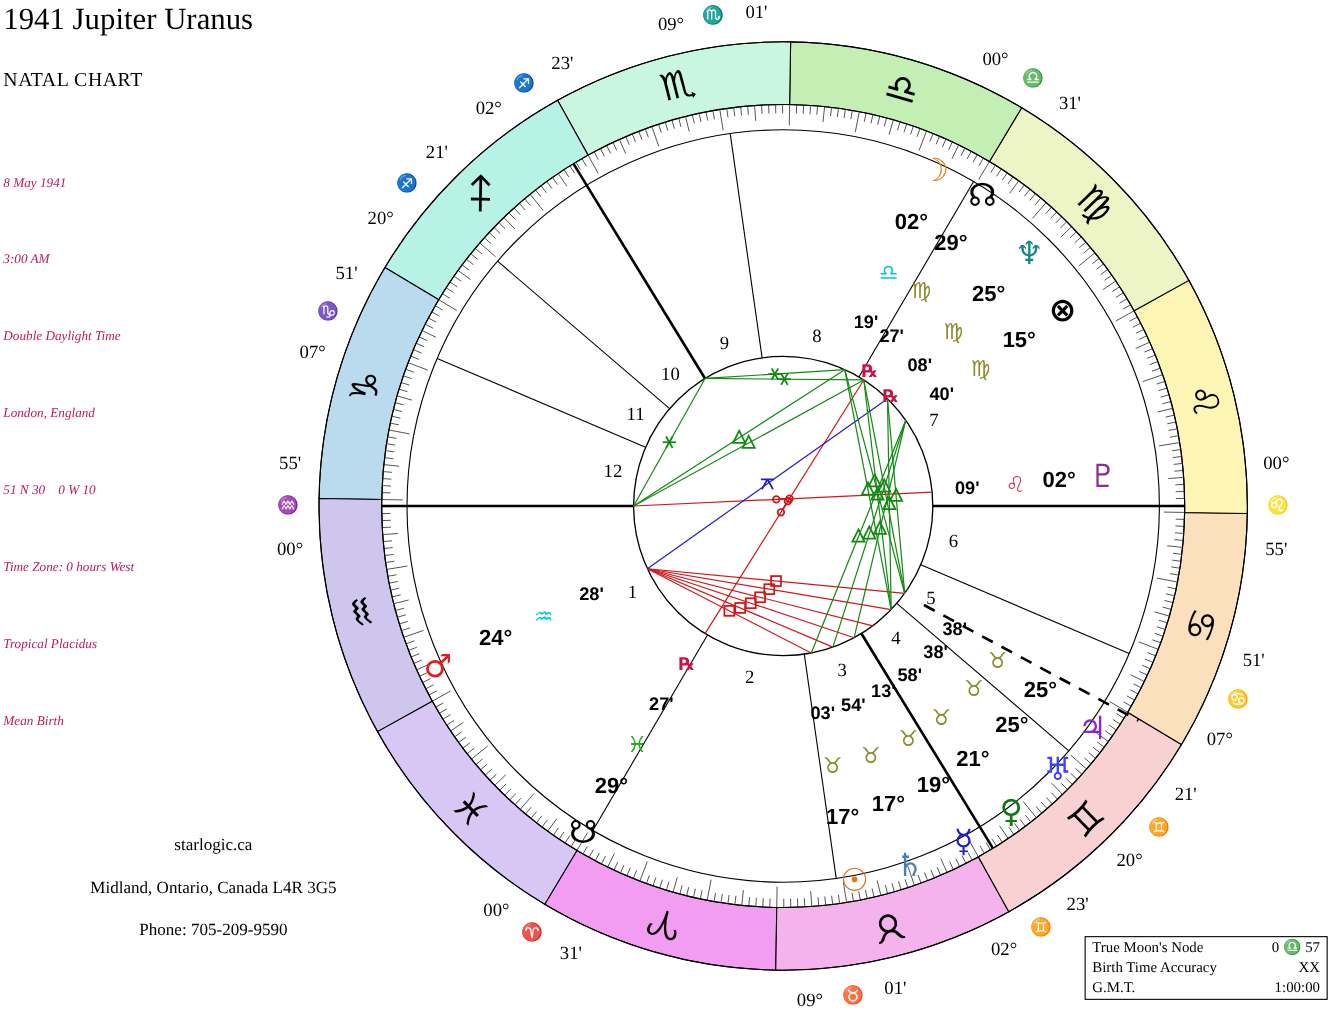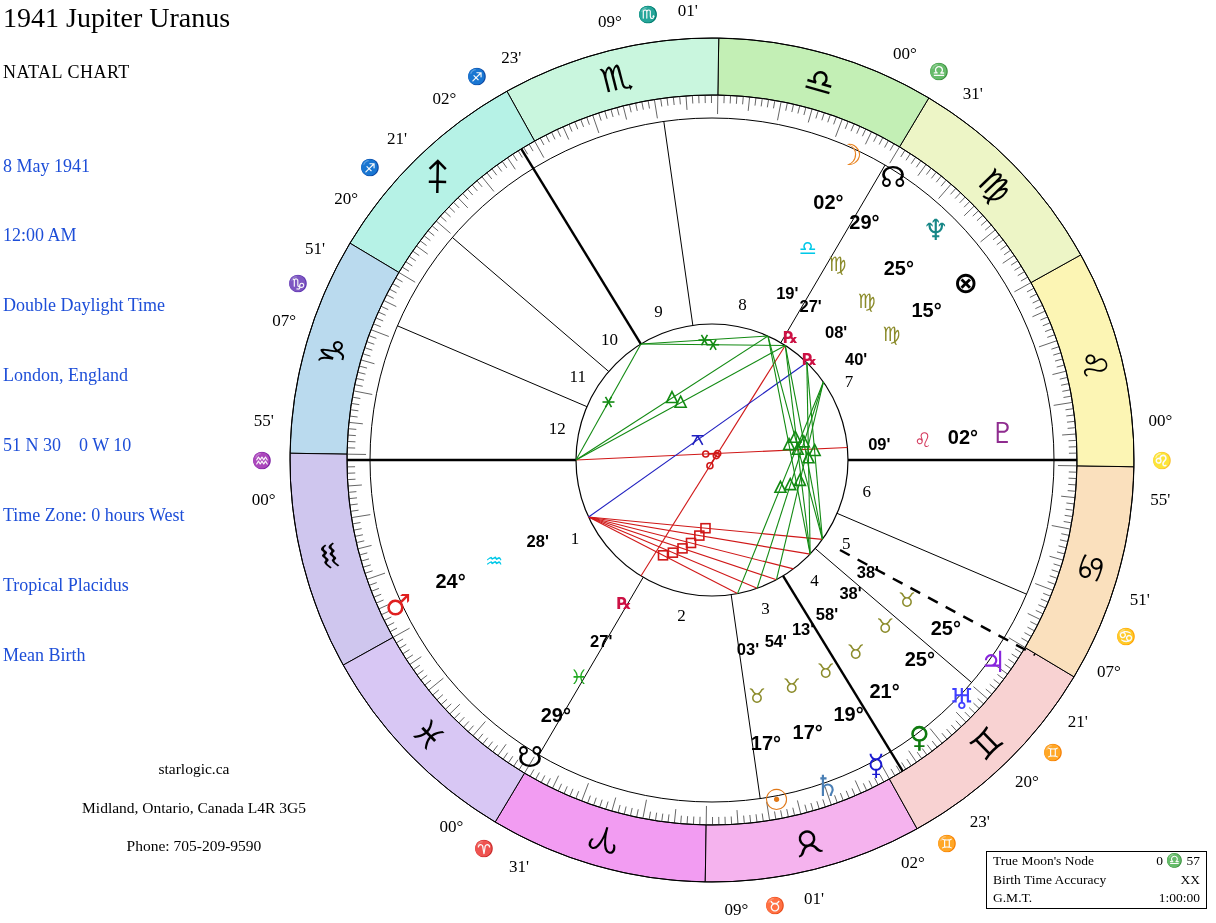--- a/index.html
+++ b/index.html
@@ -1,21 +1,21 @@
 <!DOCTYPE html>
 <html><head>
 <meta charset="utf-8">
 <style>
   html,body{margin:0;padding:0;background:#fff;}
   #stage{position:relative;width:1216px;height:923px;background:#fff;overflow:hidden;
          font-family:"Liberation Serif", serif;}
   #wheel{position:absolute;left:0;top:0;}
   .title{position:absolute;left:3px;top:2px;font-size:28px;font-weight:normal;color:#000;white-space:nowrap;}
   .subtitle{position:absolute;left:3px;top:46px;font-size:18px;color:#000;letter-spacing:.5px;margin-top:16px;}
-  .birth-info{position:absolute;left:3px;top:108px;font-size:18px;color:#1d4ed8;line-height:23.3px;white-space:pre;}
+  .birth-info{position:absolute;left:3px;top:108px;font-size:12px;color:#be185d;line-height:23.3px;white-space:pre;font-style:italic;}
   .footer{position:absolute;left:0;top:760px;width:356px;text-align:center;font-size:15.5px;color:#000;padding-left:16px;}
   .footer div{margin-bottom:20.5px;}
   .info-table{position:absolute;left:986px;top:851px;width:219px;border:1px solid #000;background:#fff;
               font-size:13.5px;color:#000;}
   .info-table .row{display:flex;justify-content:space-between;padding:0 6px;height:18.6px;line-height:18.6px;}
 </style>
 </head>
 <body>
 
 <div id="stage">
@@ -628,21 +628,21 @@
       <text x="579.285364562149" y="676.5706017459395" text-anchor="middle" dominant-baseline="central" font-size="20" fill="#22aa22" font-family="&quot;DejaVu Sans&quot;, sans-serif" font-weight="bold">♓</text>
       <text x="601.2303042802189" y="640.7597148430675" text-anchor="middle" dominant-baseline="central" font-size="16.5" fill="#000" font-family="&quot;Liberation Sans&quot;, sans-serif" font-weight="bold">27'</text>
       <text x="624.2202411277206" y="603.2435476114875" text-anchor="middle" dominant-baseline="central" font-size="16" fill="#cc1144" font-family="&quot;DejaVu Sans&quot;, sans-serif" font-weight="bold">℞</text>
     </svg>
 
   <div class="title">1941 Jupiter Uranus</div>
   <div class="subtitle">NATAL CHART</div>
 
   <div class="birth-info">
     <div>8 May 1941</div>
-    <div>12:00 AM</div>
+    <div>3:00 AM</div>
     <div>Double Daylight Time</div>
     <div>London, England</div>
     <div>51 N 30    0 W 10</div>
     <div>Time Zone: 0 hours West</div>
     <div>Tropical Placidus</div>
     <div>Mean Birth</div>
   </div>
 
   <div class="footer">
     <div>starlogic.ca</div>

